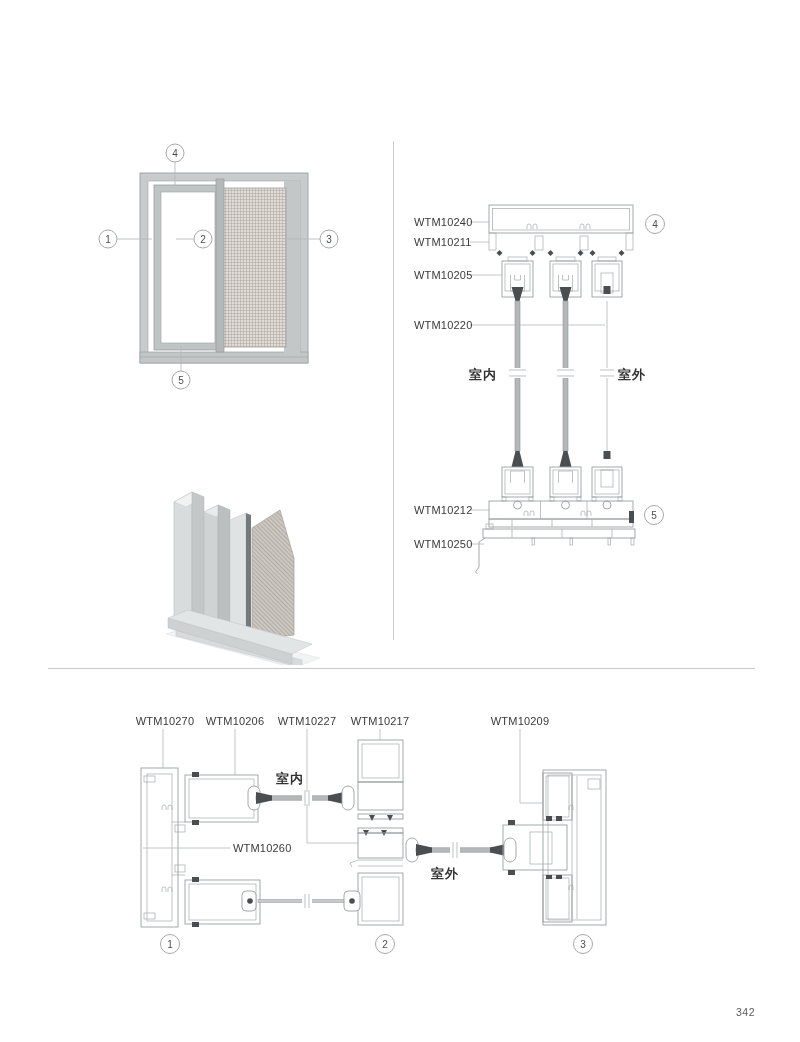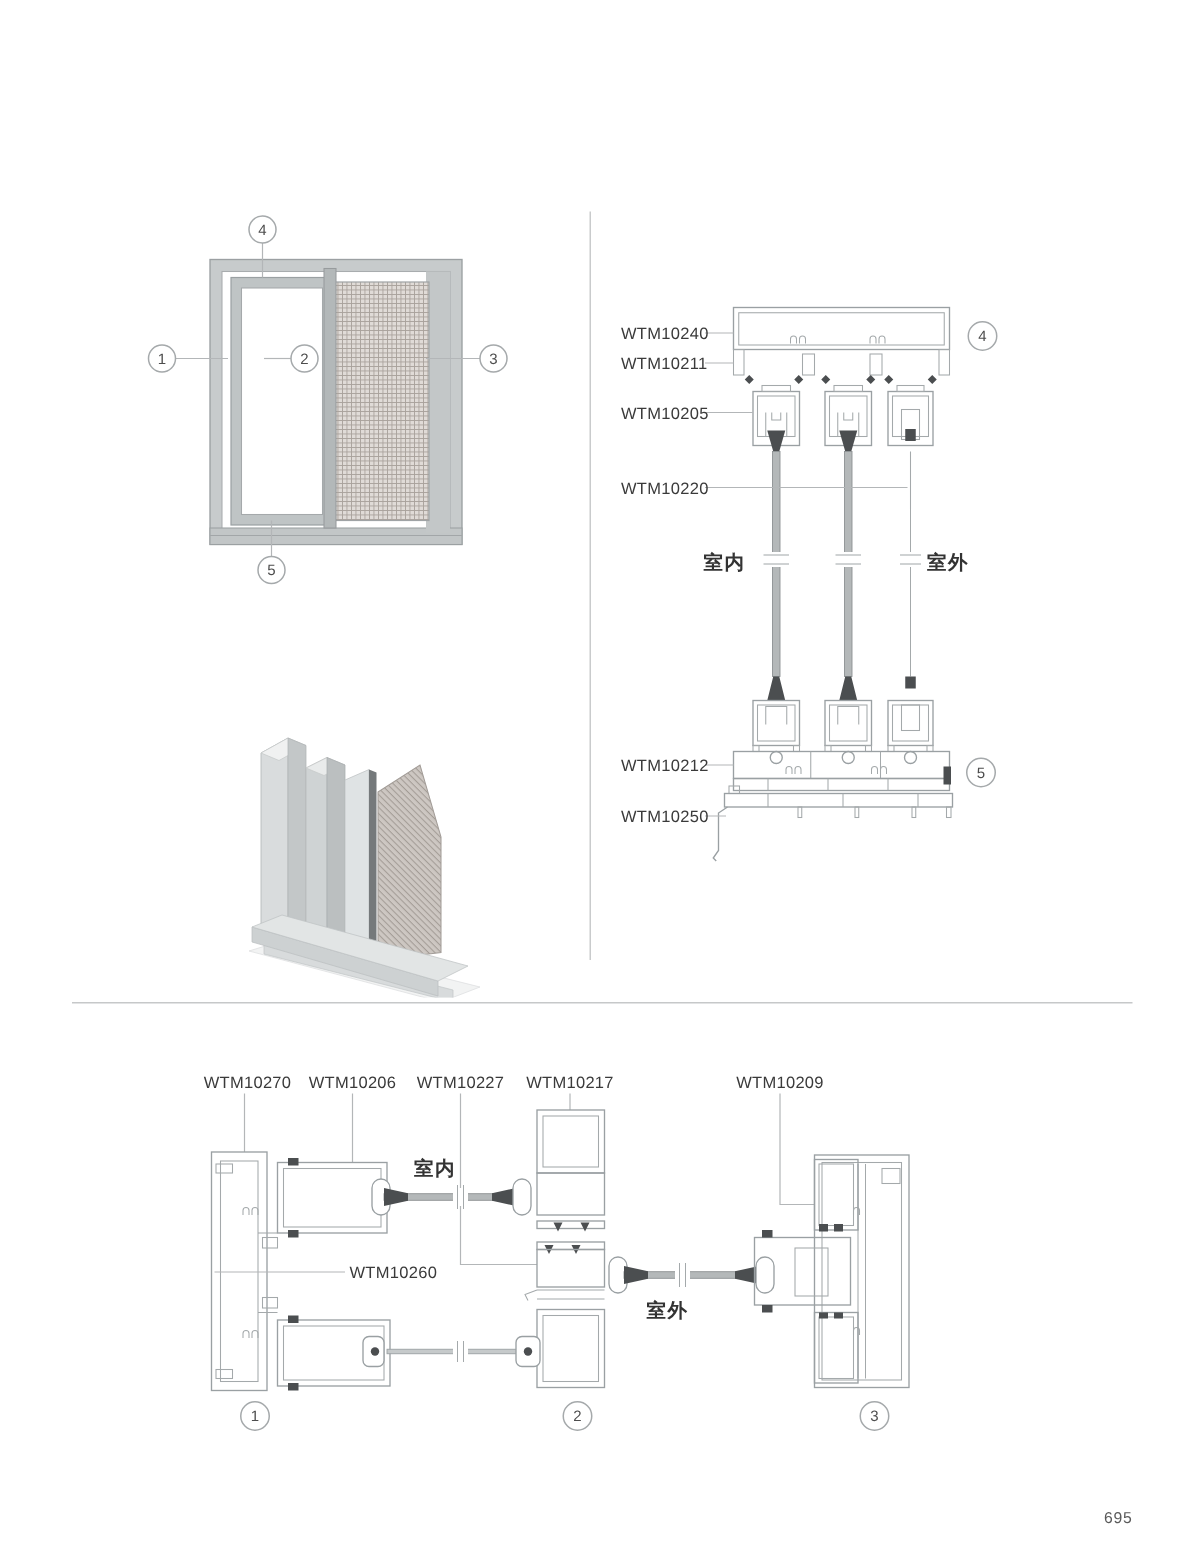--- a/index.html
+++ b/index.html
@@ -391,14 +391,14 @@
     <g>
       <circle class="callout" cx="305" cy="252" r="9.5"></circle>
       <text class="cnum" x="305" y="255.5">2</text>
     </g>
     <g>
       <circle class="callout" cx="503" cy="252" r="9.5"></circle>
       <text class="cnum" x="503" y="255.5">3</text>
     </g>
   </svg>
 
-  <div class="page-number">695</div>
+  <div class="page-number">342</div>
 </div>
 
 </body></html>

